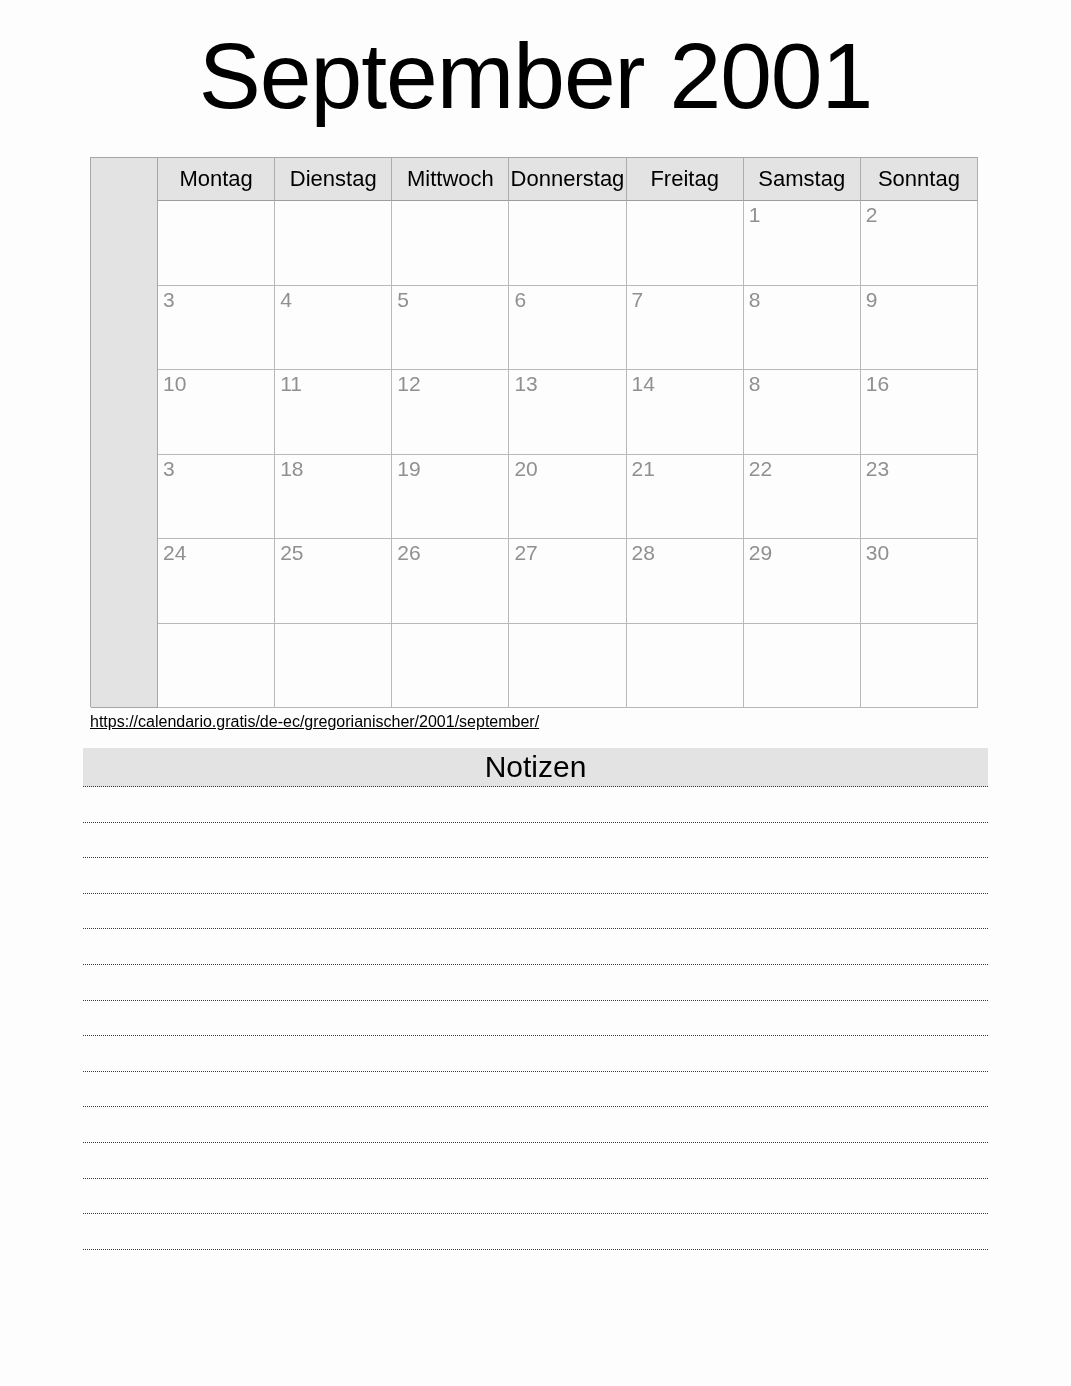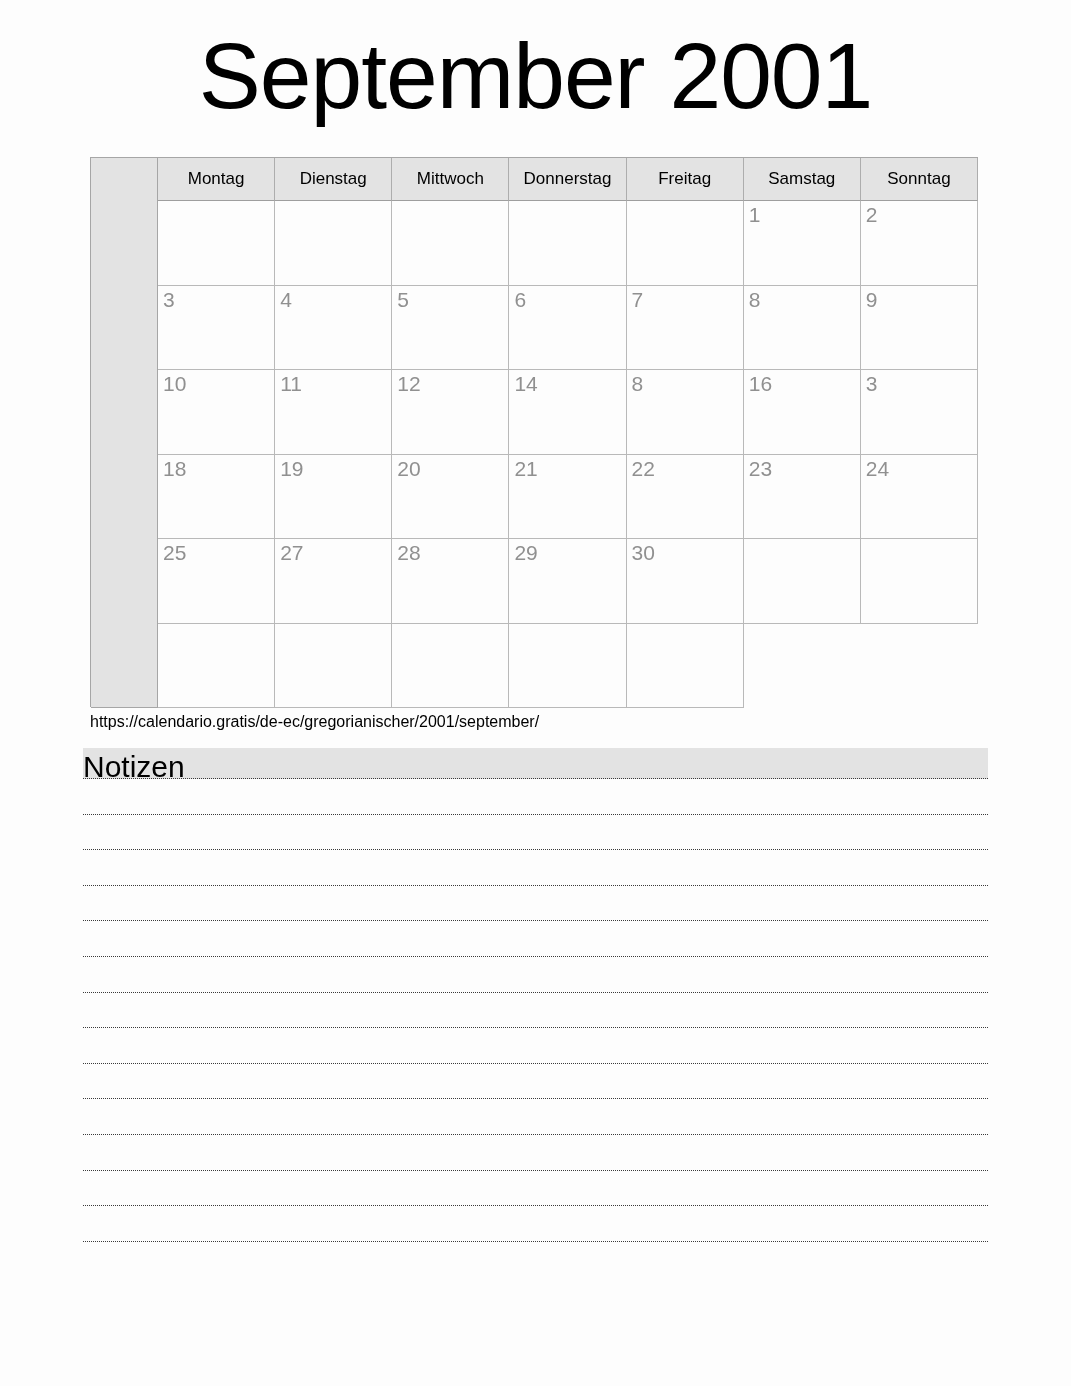--- a/index.html
+++ b/index.html
@@ -50,54 +50,56 @@
     border-right: 1px solid #a6a6a6;
     border-bottom: 1px solid #a6a6a6;
   }
   .wd {
     background: #e3e3e3;
     border-right: 1px solid #adadad;
     border-bottom: 1px solid #9e9e9e;
     display: flex;
     align-items: center;
     justify-content: center;
-    font-size: 17px;
+    font-size: 22px;
     color: #000;
   }
   .cell {
     background: #fdfdfd;
     border-right: 1px solid #b9b9b9;
     border-bottom: 1px solid #b9b9b9;
     font-size: 21px;
     color: #909090;
     padding: 2px 0 0 5px;
     line-height: 1.1;
   }
 
   
   .src-url {
     position: absolute;
     left: 90px;
     top: 711px;
     font-size: 16px;
     color: #000;
     line-height: 21px;
+    text-decoration: underline;
   }
 
   
   .notes {
     position: absolute;
     left: 83px;
     top: 748px;
     width: 905px;
   }
   .notes-header {
-    height: 31px;
+    height: 39px;
     background: #e3e3e3;
     border-bottom: 1px dotted #3a3a3a;
+    text-align: center;
     font-size: 30px;
     line-height: 38px;
     color: #000;
   }
   .note-line {
     height: 35.6px;
     border-bottom: 1px dotted #3a3a3a;
   }
 </style>
 </head>
@@ -130,34 +132,36 @@
     <div class="cell">4</div>
     <div class="cell">5</div>
     <div class="cell">6</div>
     <div class="cell">7</div>
     <div class="cell">8</div>
     <div class="cell">9</div>
 
     <div class="cell">10</div>
     <div class="cell">11</div>
     <div class="cell">12</div>
+    <div class="cell">13</div>
     <div class="cell">14</div>
     <div class="cell">8</div>
     <div class="cell">16</div>
 
     <div class="cell">3</div>
     <div class="cell">18</div>
     <div class="cell">19</div>
     <div class="cell">20</div>
     <div class="cell">21</div>
     <div class="cell">22</div>
     <div class="cell">23</div>
 
     <div class="cell">24</div>
     <div class="cell">25</div>
+    <div class="cell">26</div>
     <div class="cell">27</div>
     <div class="cell">28</div>
     <div class="cell">29</div>
     <div class="cell">30</div>
 
     <div class="cell"></div>
     <div class="cell"></div>
     <div class="cell"></div>
     <div class="cell"></div>
     <div class="cell"></div>

